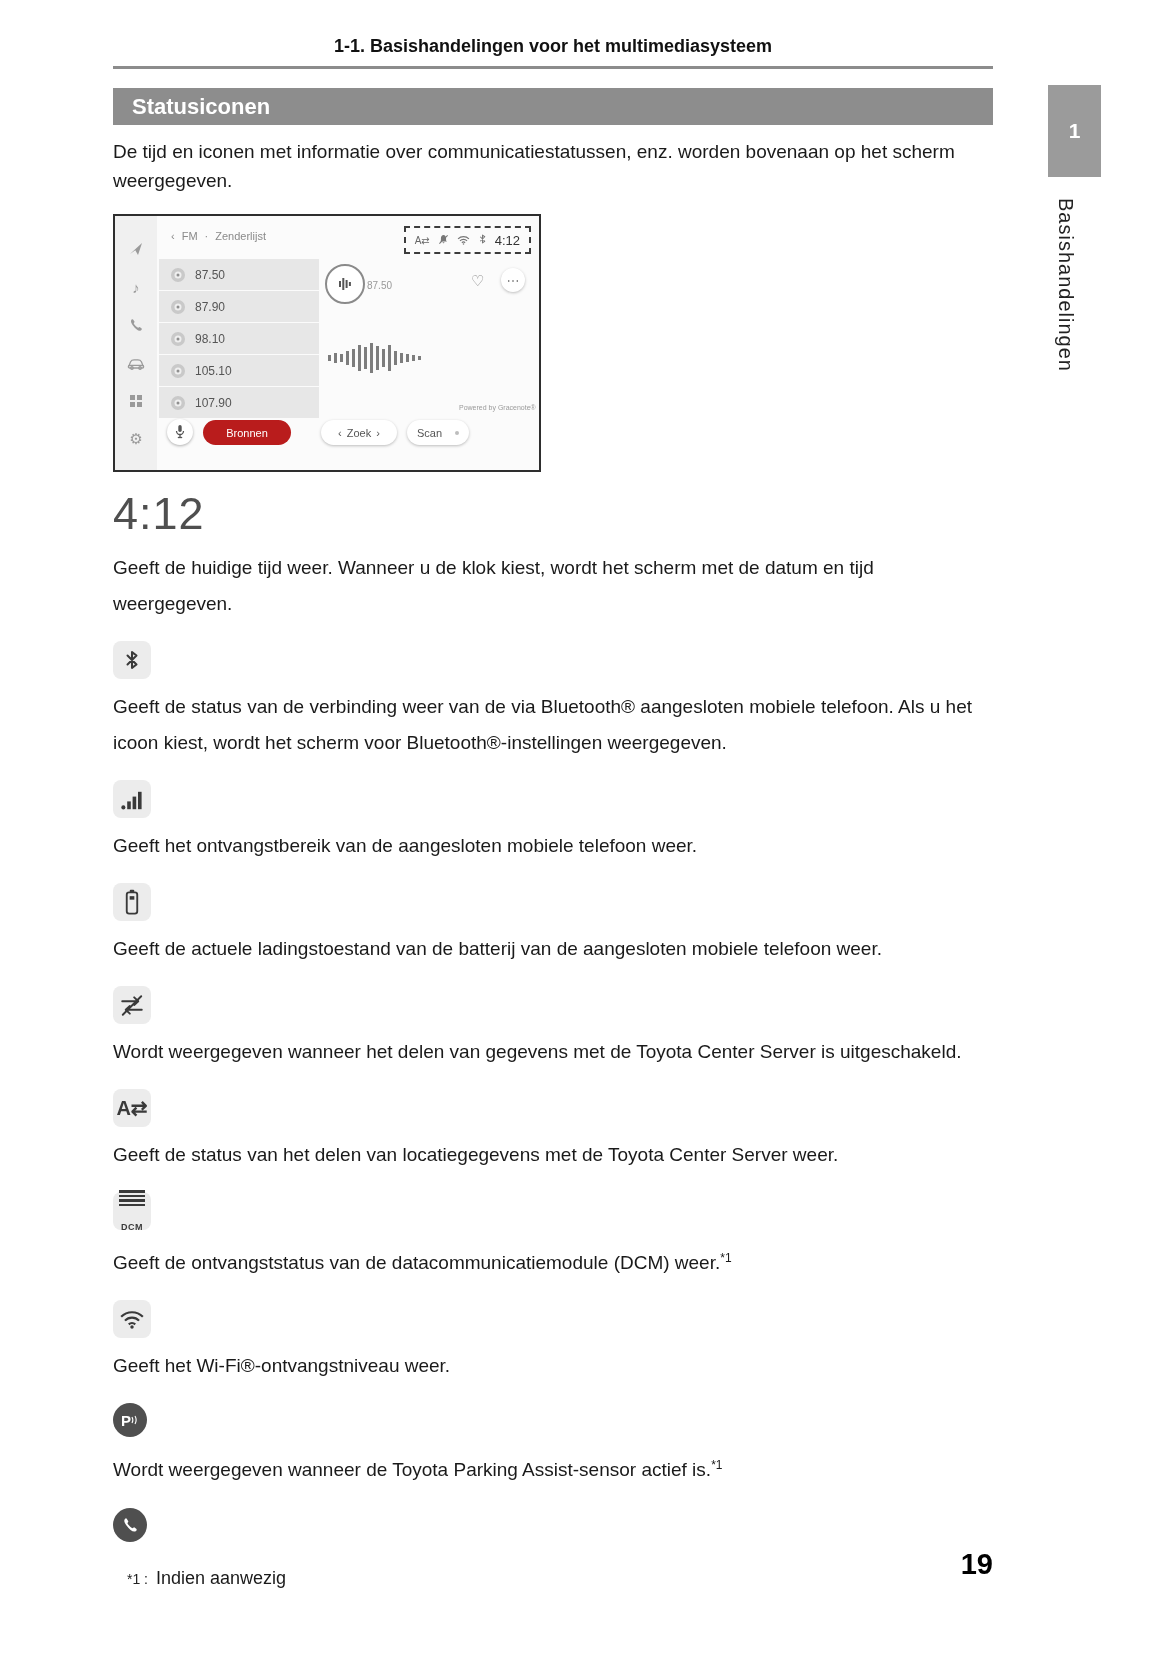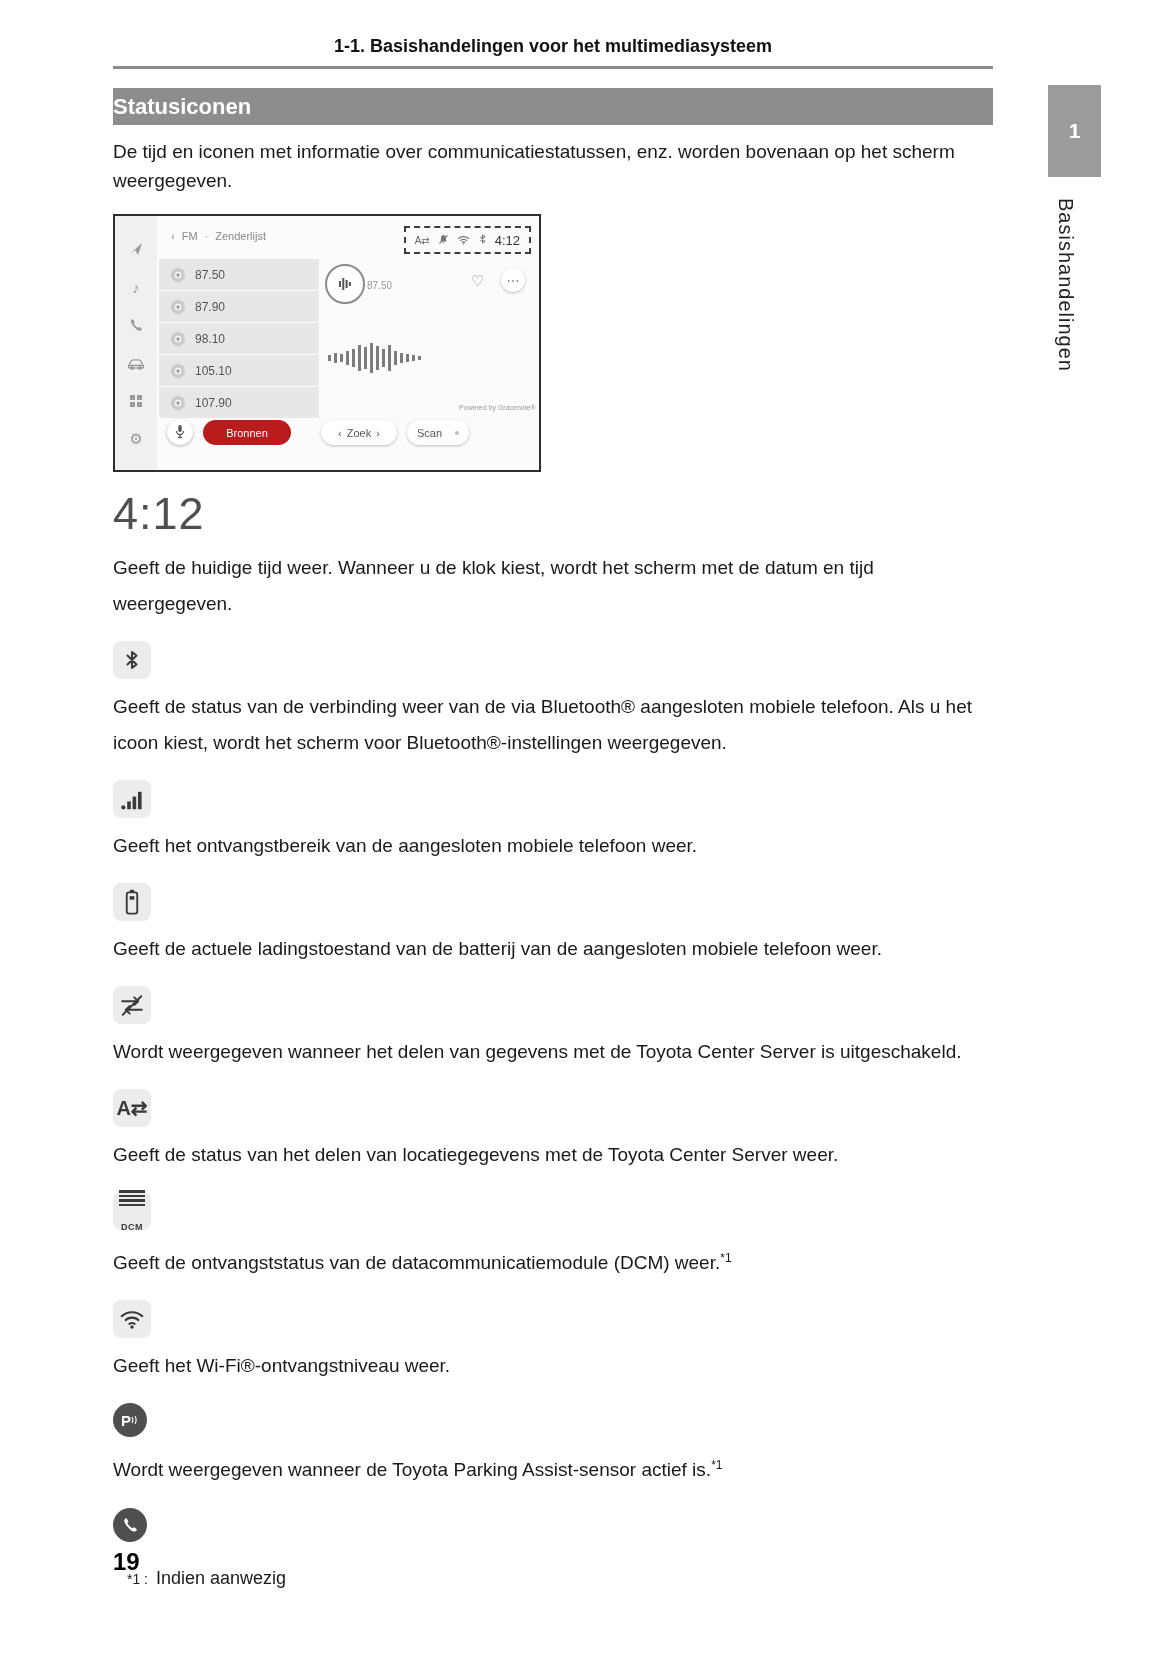--- a/index.html
+++ b/index.html
@@ -3,21 +3,21 @@
 <meta charset="utf-8">
 <style>
   html,body{margin:0;padding:0;background:#ffffff;}
   .page{position:relative;width:1165px;height:1653px;background:#fff;overflow:hidden;
         font-family:"Liberation Sans", sans-serif;color:#1a1a1a;}
   .content{position:absolute;left:113px;top:0;width:880px;}
 
   .doc-header{margin-top:36px;text-align:center;font-size:18px;font-weight:bold;color:#111;}
   .doc-rule{margin-top:9px;border:0;border-top:3px solid #8c8c8c;height:0;}
   .section-bar{margin-top:19px;height:37px;background:#8d8d8d;color:#fff;
-               font-size:22px;font-weight:bold;line-height:37px;}
+               font-size:22px;font-weight:bold;line-height:37px;padding-left:19px;}
   .intro{margin-top:12px;font-size:19px;line-height:29px;max-width:860px;}
 
   
   .chapter-tab{position:absolute;right:64px;top:85px;width:53px;height:92px;background:#9b9b9b;
                color:#fff;font-size:21px;font-weight:bold;display:flex;align-items:center;justify-content:center;}
   .side-label{position:absolute;right:88px;top:198px;writing-mode:vertical-rl;
               font-size:20px;color:#222;letter-spacing:1px;}
 
   
   .shot{position:relative;margin-top:13px;width:424px;height:254px;border:2px solid #2e2e2e;background:#fbfbfb;}
@@ -61,22 +61,22 @@
   .icon-circle{margin-top:15px;width:34px;height:34px;border-radius:50%;background:#4f4f4f;color:#fff;
                display:flex;align-items:center;justify-content:center;font-weight:bold;}
   .a-arrows{font-size:20px;font-weight:bold;color:#3a3a3a;}
   .dcm-chip{flex-direction:column;gap:14px;}
   .dcm-lines{display:flex;flex-direction:column;gap:2px;}
   .dcm-lines span{display:block;width:26px;height:2.5px;background:#3a3a3a;}
   .dcm-label{font-size:9px;font-weight:bold;margin-top:2px;letter-spacing:.5px;}
   .p-label{font-size:15px;}
   .footnote{margin-top:26px;font-size:18px;display:flex;align-items:baseline;gap:8px;padding-left:14px;}
   .footnote .mark{font-size:14px;color:#222;}
-  .page-num{position:absolute;left:113px;top:1548px;width:880px;text-align:left;
-            font-size:24px;font-weight:bold;color:#000;}
+  .page-num{position:absolute;left:113px;top:1548px;width:880px;text-align:right;
+            font-size:29px;font-weight:bold;color:#000;}
 </style>
 </head>
 <body>
 
 <div class="page">
 
   <div class="chapter-tab">
     <span>1</span>
   </div>
   <div class="side-label">Basishandelingen</div>

